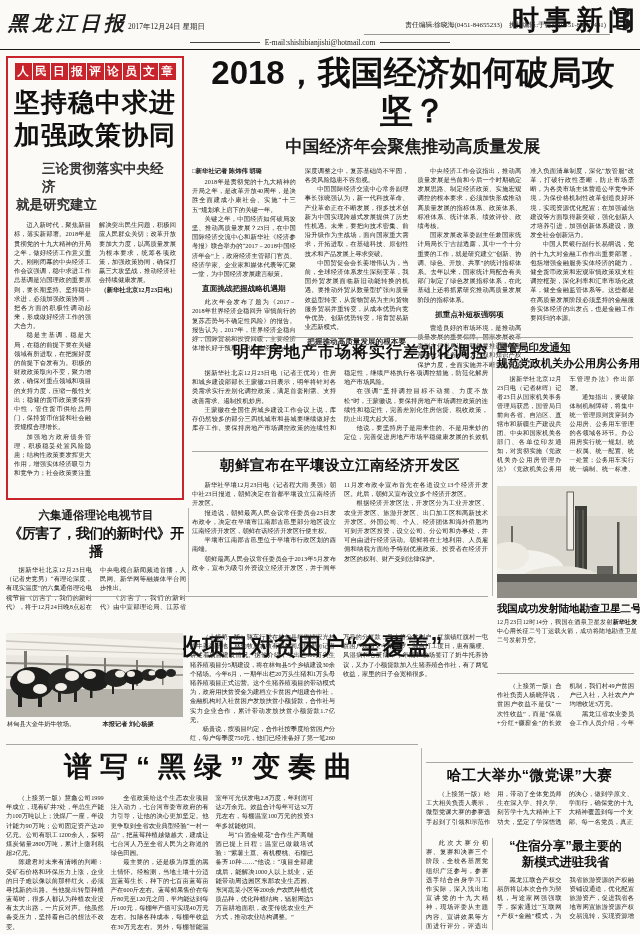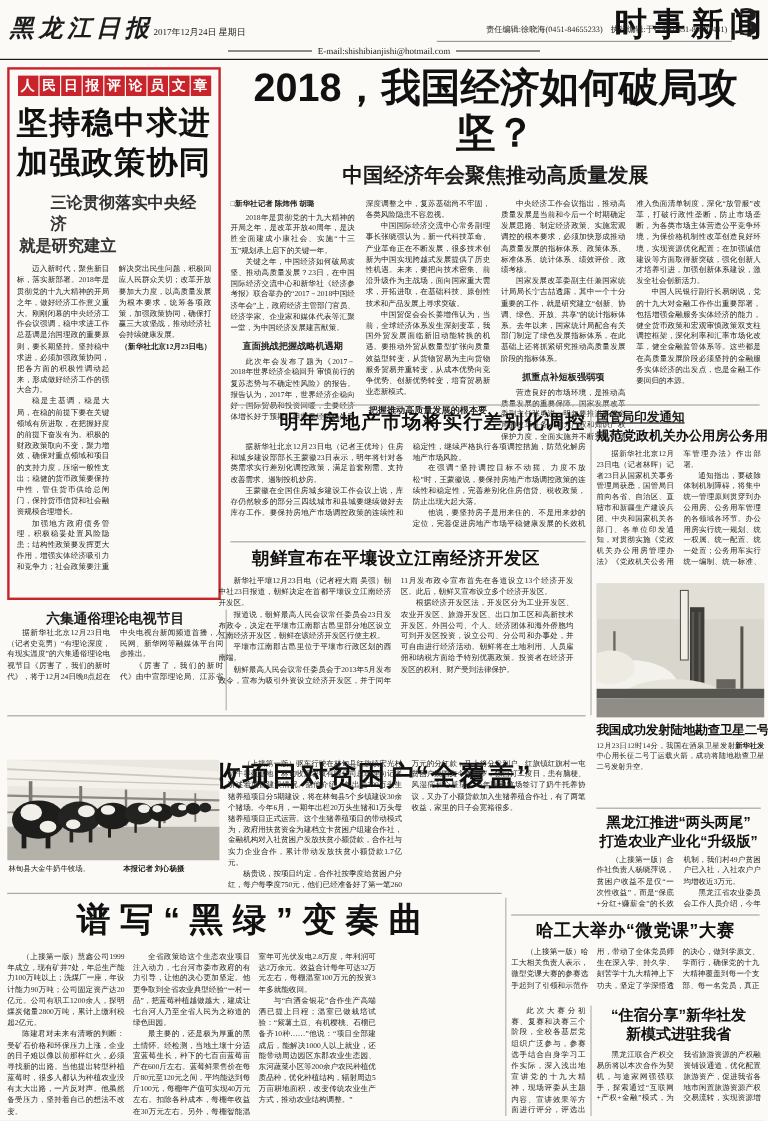--- a/index.html
+++ b/index.html
@@ -60,21 +60,21 @@
   .main-title{font-size:33px;text-align:center;letter-spacing:0px;line-height:1.15;}
   .main-sub{font-size:17px;font-weight:bold;text-align:center;margin-top:5px;font-family:"Liberation Serif",serif;}
   .main-body{margin-top:8px;height:204px;}
 
   
   .realestate{position:absolute;left:192px;top:342px;width:296px;}
   .re-title{font-size:16px;text-align:right;letter-spacing:1px;}
   .re-body{margin-top:5px;height:80px;}
 
   
-  .dprk{position:absolute;left:182px;top:456px;width:296px;}
+  .dprk{position:absolute;left:192px;top:456px;width:296px;}
   .dprk-title{font-size:14.5px;text-align:center;letter-spacing:0.5px;}
   .dprk-body{margin-top:5px;height:110px;}
 
   
   .guanju{position:absolute;left:497px;top:341px;width:137px;}
   .gj-pre{font-family:"Liberation Sans",sans-serif;font-weight:bold;font-size:10.5px;text-decoration:underline;}
   .gj-title{font-size:11px;letter-spacing:0px;margin:1px 0 3px;white-space:nowrap;}
   .gj-body{height:108px;font-size:6.2px;}
 
   
@@ -153,20 +153,21 @@
     <div class="t cols2 cm-body" data-interactable="false">
       <p data-interactable="false">迈入新时代，聚焦新目标，落实新部署。2018年是贯彻党的十九大精神的开局之年，做好经济工作意义重大。刚刚闭幕的中央经济工作会议强调，稳中求进工作总基调是治国理政的重要原则，要长期坚持。坚持稳中求进，必须加强政策协同，把各方面的积极性调动起来，形成做好经济工作的强大合力。</p>
       <p data-interactable="false">稳是主基调，稳是大局，在稳的前提下要在关键领域有所进取，在把握好度的前提下奋发有为。积极的财政政策取向不变，聚力增效，确保对重点领域和项目的支持力度，压缩一般性支出；稳健的货币政策要保持中性，管住货币供给总闸门，保持货币信贷和社会融资规模合理增长。</p>
       <p data-interactable="false">加强地方政府债务管理，积极稳妥处置风险隐患；结构性政策要发挥更大作用，增强实体经济吸引力和竞争力；社会政策要注重解决突出民生问题，积极回应人民群众关切；改革开放要加大力度，以高质量发展为根本要求，统筹各项政策，加强政策协同，确保打赢三大攻坚战，推动经济社会持续健康发展。</p>
       <p class="sign" data-interactable="false">（新华社北京12月23日电）</p>
     </div>
   </div>
 
   <div class="tv-art" data-interactable="false">
     <div class="tv-pre" data-interactable="false">六集通俗理论电视节目</div>
+    <div class="tv-title hsans" data-interactable="false">《厉害了，我们的新时代》开播</div>
     <div class="t cols2 tv-body" data-interactable="false">
       <p data-interactable="false">据新华社北京12月23日电（记者史竞男）“有理论深度，有现实温度”的六集通俗理论电视节目《厉害了，我们的新时代》，将于12月24日晚8点起在中央电视台新闻频道首播，人民网、新华网等融媒体平台同步推出。</p>
       <p data-interactable="false">《厉害了，我们的新时代》由中宣部理论局、江苏省委宣传部、江苏省广播电视总台联合制作，分为《新时代什么样》《新使命是什么》《新思想新在哪》《新征程怎么走》《新部署怎么干》《伟大工程怎么建》六集。</p>
     </div>
   </div>
   <div class="div-v" style="left:188px;top:508px;height:84px;" data-interactable="false"></div>
 
   <div class="main-art" data-interactable="false">
     <div class="main-title hsans" data-interactable="false">2018，我国经济如何破局攻坚？</div>
     <div class="main-sub" data-interactable="false">中国经济年会聚焦推动高质量发展</div>
@@ -239,22 +240,20 @@
     </svg>
     <div class="sat-title hsans" data-interactable="false">我国成功发射陆地勘查卫星二号</div>
     <div class="sat-cap" data-interactable="false">
       <span class="credit" data-interactable="false">新华社发</span>
       <span data-interactable="false">12月23日12时14分，我国在酒泉卫星发射中心用长征二号丁运载火箭，成功将陆地勘查卫星二号发射升空。</span>
     </div>
   </div>
   <div class="div-h" style="left:497px;top:673px;width:137px;" data-interactable="false"></div>
 
   <div class="twoheads" data-interactable="false">
-    <div class="th-title hsans prelines" data-interactable="false">黑龙江推进“两头两尾”
-打造农业产业化“升级版”</div>
     <div class="t cols2 th-body" data-interactable="false">
       <p data-interactable="false">（上接第一版）合作社负责人杨晓萍说，贫困户收益不是仅“一次性收益”，而是“保底+分红+赚薪金”的长效机制，我们村49户贫困户已入社，入社农户户均增收近3万元。</p>
       <p data-interactable="false">黑龙江省农业委员会工作人员介绍，今年该省农业产业化龙头企业发展到2000个，销售收入实现3100亿元，龙头企业带动种植业基地面积达到1.4亿亩，参与产业化经营的农户达到340万户。</p>
     </div>
   </div>
 
   <div class="div-h" style="left:6px;top:596px;width:482px;" data-interactable="false"></div>
   <div class="lindian" data-interactable="false">
     <div class="ld-title hsans" data-interactable="false">林甸 养殖增收项目对贫困户“全覆盖”</div>
     <svg class="ld-photo" viewBox="0 0 177 84" data-interactable="false">
@@ -325,20 +324,20 @@
     <div class="t cols3 hit-body" data-interactable="false">
       <p data-interactable="false">（上接第一版）哈工大相关负责人表示，微型党课大赛的参赛选手起到了引领和示范作用，带动了全体党员师生在深入学、持久学、刻苦学十九大精神上下功夫，坚定了学深悟透的决心，做到学原文、学而行，确保党的十九大精神覆盖到每一个支部、每一名党员，真正做到深入基层、深入人心。</p>
     </div>
     <div class="t hit-cont" data-interactable="false">
       <p data-interactable="false">此次大赛分初赛、复赛和决赛三个阶段，全校各基层党组织广泛参与，参赛选手结合自身学习工作实际，深入浅出地宣讲党的十九大精神，现场评委从主题内容、宣讲效果等方面进行评分，评选出一批优秀“微党课”作品在校内展播。</p>
     </div>
   </div>
 
   <div class="div-v" style="left:492px;top:838px;height:92px;" data-interactable="false"></div>
   <div class="lodging" data-interactable="false">
-    <div class="lg-title hsans prelines" data-interactable="false">“住宿分享”新华社发
+    <div class="lg-title hsans prelines" data-interactable="false">“住宿分享”最主要的
 新模式进驻我省</div>
     <div class="t cols2 lg-body" data-interactable="false">
       <p data-interactable="false">黑龙江联合产权交易所将以本次合作为契机，与途家网强强联手，探索通过“互联网+产权+金融”模式，为我省旅游资源的产权融资铺设通道，优化配置旅游资产，促进我省各地市闲置旅游资源产权交易流转，实现资源增值。同时，这种全新的商业模式可以为我省旅游产业带来更多的游客资源。</p>
     </div>
   </div>
 
 </div>
 
 </body></html>

